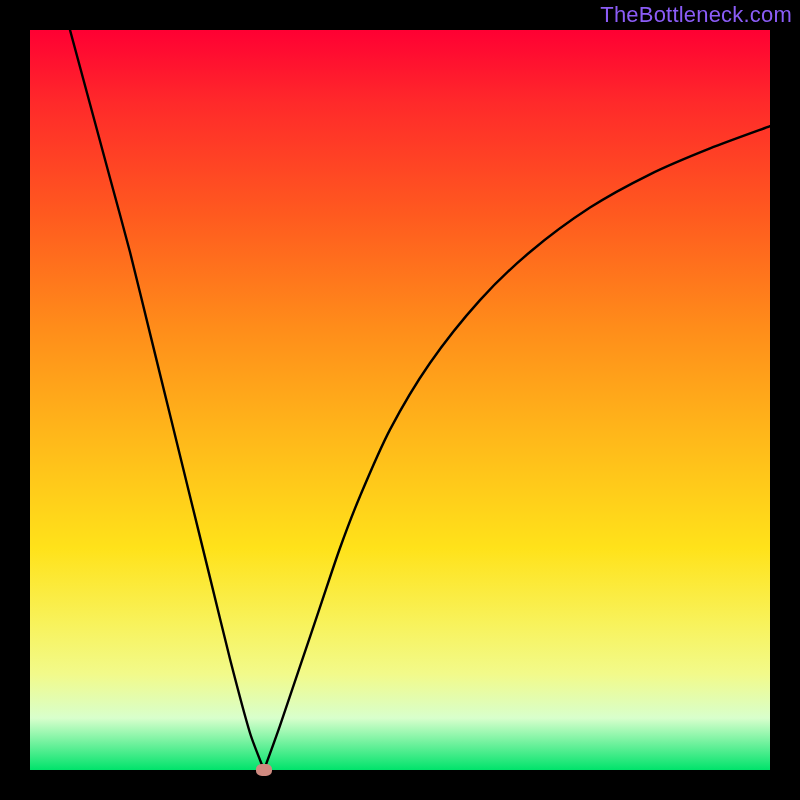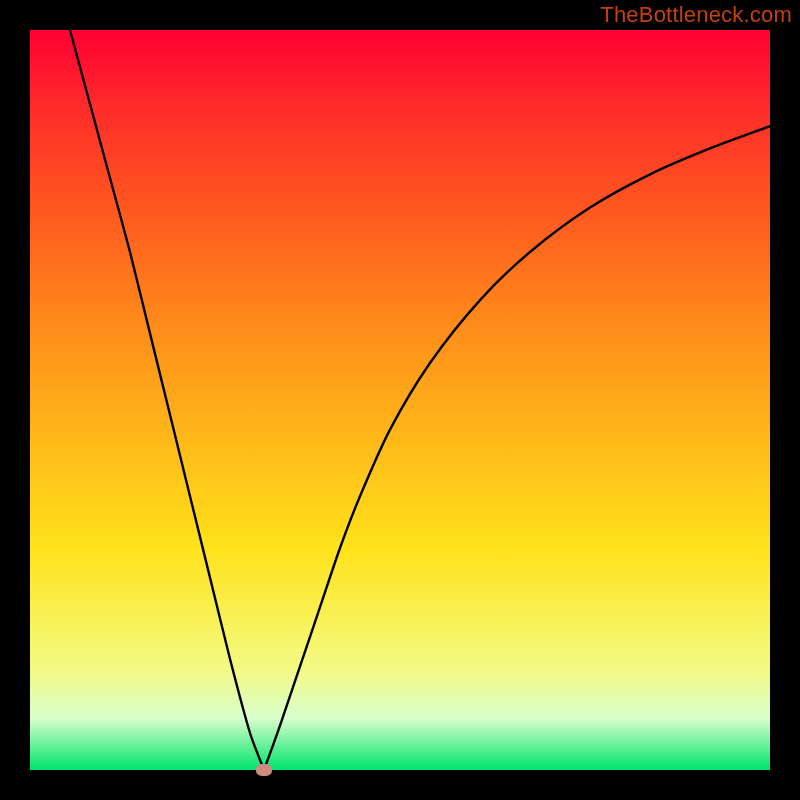--- a/index.html
+++ b/index.html
@@ -29,21 +29,21 @@
       #00e36b 100%
     );
   }
   .watermark {
     position: absolute;
     top: 2px;
     right: 8px;
     font-family: Arial, Helvetica, sans-serif;
     font-size: 22px;
     font-weight: 500;
-    color: #c2410c;
+    color: #8b5cf6;
     letter-spacing: 0.2px;
     user-select: none;
   }
   svg.curve {
     position: absolute;
     left: 0;
     top: 0;
     width: 740px;
     height: 740px;
   }

